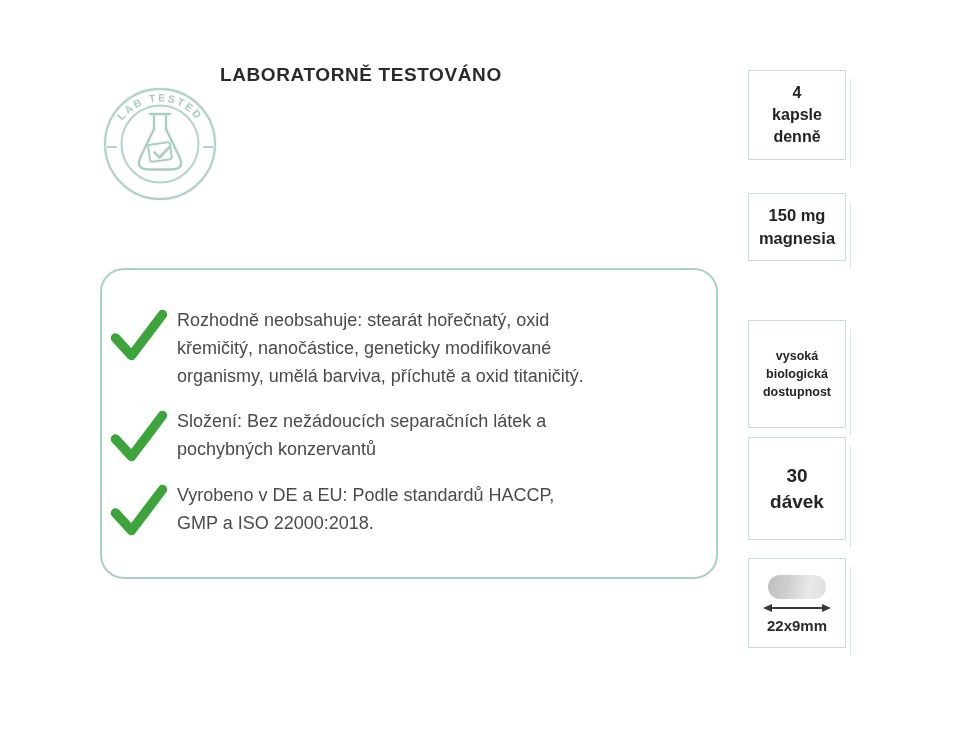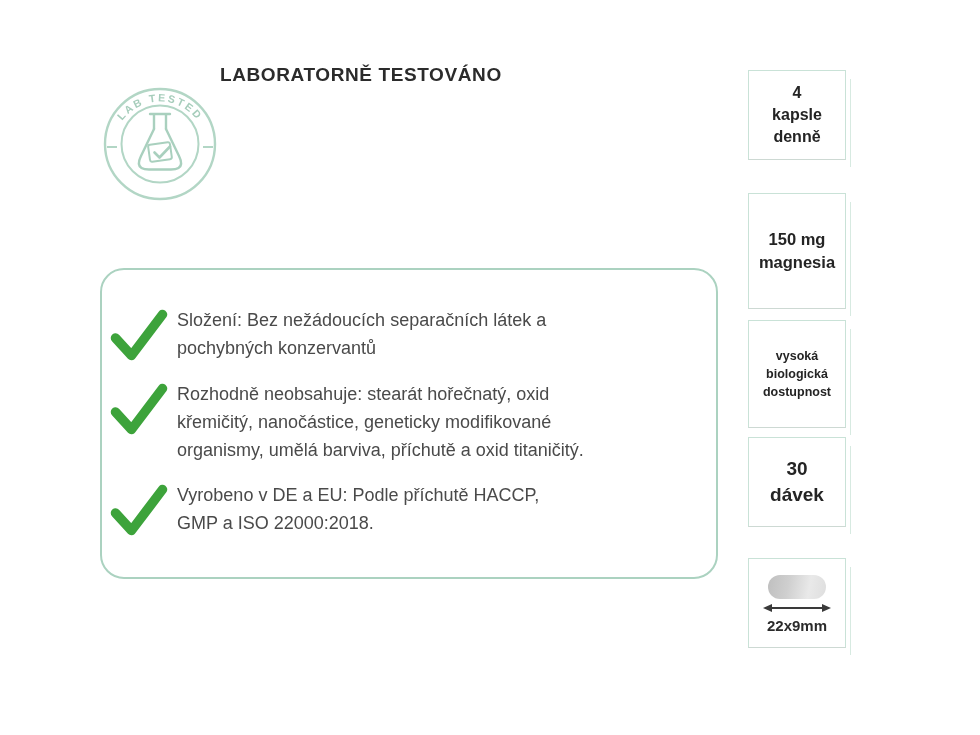--- a/index.html
+++ b/index.html
@@ -97,23 +97,23 @@
   .ibox::after {
     content: "";
     position: absolute;
     top: 8px;
     right: -6px;
     width: 1.5px;
     height: 100%;
     background: #d7eae1;
   }
   .ibox-1 { top: 70px;  height: 90px; font-size: 16px;   line-height: 22px; }
-  .ibox-2 { top: 193px; height: 116px; font-size: 16.5px; line-height: 23px; }
+  .ibox-2 { top: 193px; height: 68px; font-size: 16.5px; line-height: 23px; }
   .ibox-3 { top: 320px; height: 108px; font-size: 12.5px; line-height: 18px; }
-  .ibox-4 { top: 437px; height: 90px; font-size: 19px;   line-height: 26px; }
+  .ibox-4 { top: 437px; height: 103px; font-size: 19px;   line-height: 26px; }
   .ibox-5 {
     top: 558px;
     height: 90px;
     flex-direction: column;
     gap: 3px;
     padding-top: 3px;
   }
   .capsule {
     width: 58px;
     height: 24px;
@@ -147,38 +147,38 @@
   </svg>
 
   <h1 class="title">LABORATORNĚ TESTOVÁNO</h1>
 
   <div class="panel">
 
     <div class="check-row">
       <svg width="58" height="54" viewBox="0 0 58 54">
         <path d="M5.5 29 L21.5 46.5 L52.5 5.5" fill="none" stroke="#3da33b" stroke-width="9.5" stroke-linecap="round" stroke-linejoin="round"></path>
       </svg>
-      <div class="check-text">Složení: Bez nežádoucích separačních látek a
-pochybných konzervantů</div>
+      <div class="check-text">Rozhodně neobsahuje: stearát hořečnatý, oxid
+křemičitý, nanočástice, geneticky modifikované
+organismy, umělá barviva, příchutě a oxid titaničitý.</div>
     </div>
 
     <div class="check-row">
       <svg width="58" height="54" viewBox="0 0 58 54">
         <path d="M5.5 29 L21.5 46.5 L52.5 5.5" fill="none" stroke="#3da33b" stroke-width="9.5" stroke-linecap="round" stroke-linejoin="round"></path>
       </svg>
-      <div class="check-text">Rozhodně neobsahuje: stearát hořečnatý, oxid
-křemičitý, nanočástice, geneticky modifikované
-organismy, umělá barviva, příchutě a oxid titaničitý.</div>
+      <div class="check-text">Složení: Bez nežádoucích separačních látek a
+pochybných konzervantů</div>
     </div>
 
     <div class="check-row">
       <svg width="58" height="54" viewBox="0 0 58 54">
         <path d="M5.5 29 L21.5 46.5 L52.5 5.5" fill="none" stroke="#3da33b" stroke-width="9.5" stroke-linecap="round" stroke-linejoin="round"></path>
       </svg>
-      <div class="check-text">Vyrobeno v DE a EU: Podle příchutě HACCP,
+      <div class="check-text">Vyrobeno v DE a EU: Podle standardů HACCP,
 GMP a ISO 22000:2018.</div>
     </div>
 
   </div>
 
   <div class="ibox ibox-1">4
 kapsle
 denně</div>
 
   <div class="ibox ibox-2">150 mg

